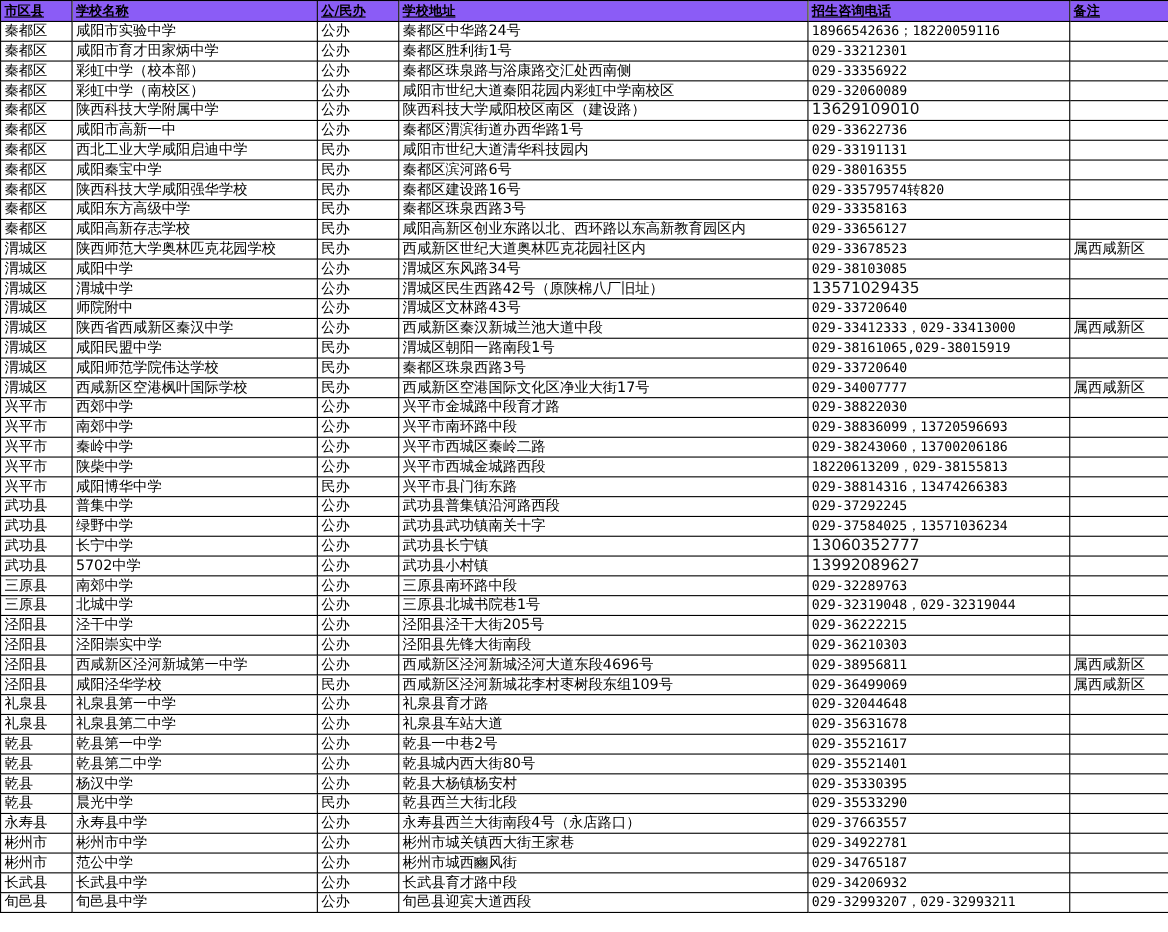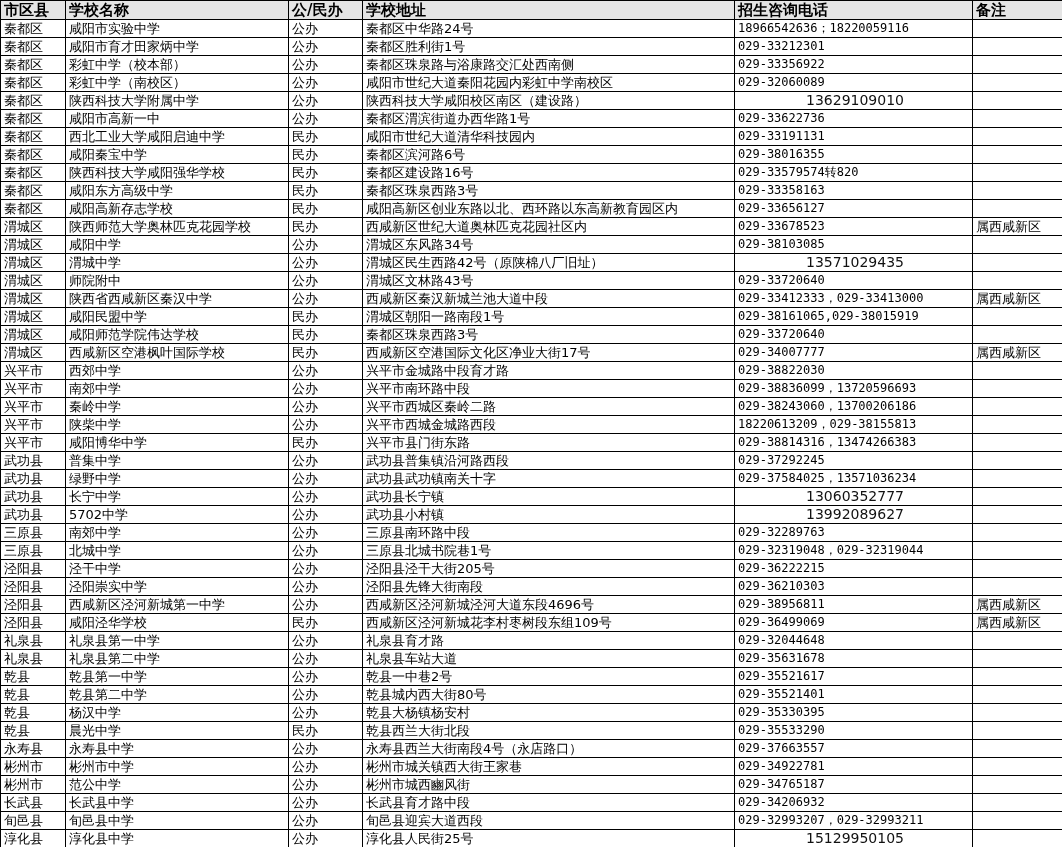--- a/index.html
+++ b/index.html
@@ -22,28 +22,29 @@
     border: 1px solid #000;
     padding: 0 0 0 3px;
     height: 17px;
     line-height: 17px;
     white-space: nowrap;
     overflow: hidden;
     text-align: left;
     vertical-align: middle;
   }
   table.sheet th {
-    background: #e5e5e5;
+    background: #8b5cf6;
     font-weight: bold;
-    font-size: 15px;
+    font-size: 12px;
     height: 18px;
     line-height: 18px;
+    text-decoration: underline;
   }
   table.sheet td.phone { font-family: "DejaVu Sans Mono", "Liberation Mono", monospace; font-size: 12px; margin-top: 36px; }
-  table.sheet td.phone.big { font-family: "DejaVu Sans", "Liberation Sans", sans-serif; font-size: 14px; color: #111; text-align: center; }
+  table.sheet td.phone.big { font-family: "DejaVu Sans", "Liberation Sans", sans-serif; font-size: 14px; color: #111; }
 </style>
 </head>
 <body>
 
 <table class="sheet">
   <colgroup>
     <col class="c1">
       <col class="c2">
       <col class="c3">
       <col class="c4">
@@ -414,22 +415,14 @@
         <td></td>
       </tr>
       <tr>
         <td>旬邑县</td>
         <td>旬邑县中学</td>
         <td>公办</td>
         <td>旬邑县迎宾大道西段</td>
         <td class="phone">029-32993207，029-32993211</td>
         <td></td>
       </tr>
-      <tr>
-        <td>淳化县</td>
-        <td>淳化县中学</td>
-        <td>公办</td>
-        <td>淳化县人民街25号</td>
-        <td class="phone big">15129950105</td>
-        <td></td>
-      </tr>
     </tbody>
 </table>
 
 </body></html>

